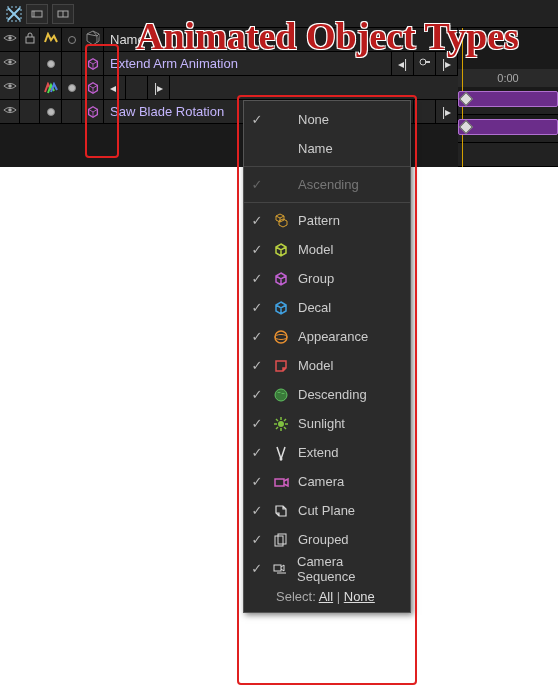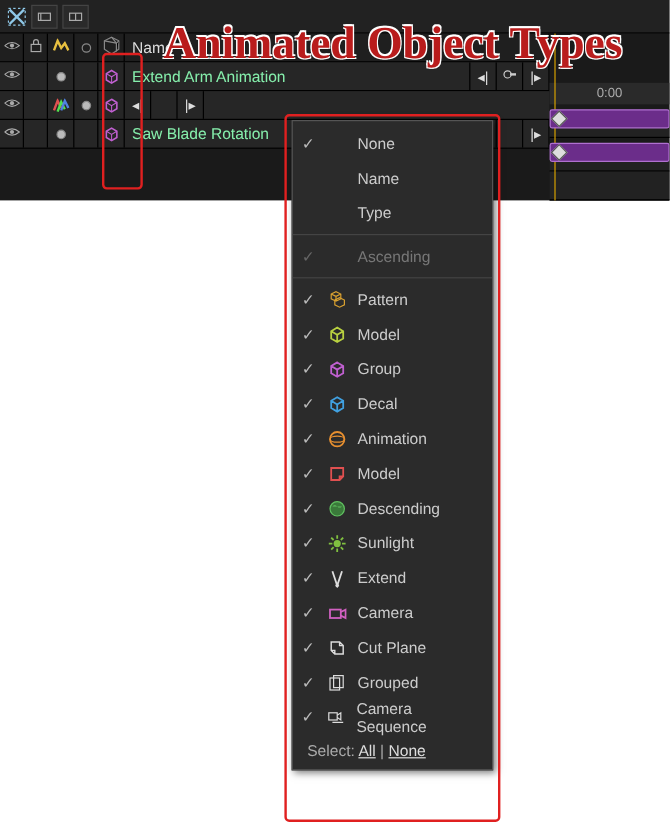--- a/index.html
+++ b/index.html
@@ -62,21 +62,21 @@
   .cell {
     display:flex;align-items:center;justify-content:center;
     border-right: 1px solid #000;
     height: 100%;
   }
   .c-vis { width: 20px; }
   .c-lock { width: 20px; }
   .c-key  { width: 22px; }
   .c-sel  { width: 20px; }
   .c-type { width: 22px; }
-  .c-name { flex: 1 1 auto; justify-content: flex-start; padding-left: 6px; color: #86efac; }
+  .c-name { flex: 1 1 auto; justify-content: flex-start; padding-left: 6px; color: #c4b5fd; }
   .c-ctrl { width: 22px; }
   .header-row .c-name { color: #ddd; }
   .eye, .bullet, .lock, .zcol { display:inline-block; }
   .bullet {
     width: 8px; height: 8px; border: 1px solid #888; border-radius: 50%;
   }
   .bullet.filled { background: #bbb; }
   .zcol {
     width: 14px; height: 12px;
   }
@@ -149,21 +149,21 @@
   .menu-sep {
     height:1px; background:#444; margin: 3px 0;
   }
   .menu-check {
     width: 14px; text-align:center; color:#bbb; font-size:13px;
   }
   .menu-icon {
     width: 18px; display:flex;align-items:center;justify-content:center;
   }
   .menu-footer {
-    padding: 6px 8px 4px 12px;
+    padding: 6px 8px 4px 32px;
     color:#aaa; font-size:13px;
   }
   .menu-footer a { color:#ddd; text-decoration: underline; cursor:pointer; }
 
   .layout-root {
     display:flex; flex-direction:column;
   }
   .tracks-wrap {
     display:flex;
   }
@@ -366,25 +366,20 @@
   <div class="menu-item">
     <span class="menu-check">✓</span>
     <span class="menu-icon"></span>
     <span>None</span>
   </div>
   <div class="menu-item">
     <span class="menu-check"></span>
       <span class="menu-icon"></span>
     <span>Name</span>
   </div>
-  <div class="menu-item">
-    <span class="menu-check"></span>
-      <span class="menu-icon"></span>
-    <span>Type</span>
-  </div>
   <div class="menu-sep"></div>
   <div class="menu-item dim">
     <span class="menu-check" style="color:#666">✓</span>
       <span class="menu-icon"></span>
     <span>Ascending</span>
   </div>
   <div class="menu-sep"></div>
 
   <div class="menu-item">
     <span class="menu-check">✓</span>
@@ -424,21 +419,21 @@
     <span>Decal</span>
   </div>
   <div class="menu-item">
     <span class="menu-check">✓</span>
     <span class="menu-icon">
         <svg width="16" height="16" viewBox="0 0 16 16">
           <circle cx="8" cy="8" r="6" fill="none" stroke="#e89030" stroke-width="1.5"></circle>
           <ellipse cx="8" cy="8" rx="6" ry="2.5" fill="none" stroke="#e89030"></ellipse>
         </svg>
       </span>
-    <span>Animation</span>
+    <span>Appearance</span>
   </div>
   <div class="menu-item">
     <span class="menu-check">✓</span>
     <span class="menu-icon">
         <svg width="16" height="16" viewBox="0 0 16 16">
           <path d="M3 3 L13 3 L13 10 L10 13 L3 13 Z M13 10 L10 10 L10 13" fill="none" stroke="#e05050" stroke-width="1.5"></path>
         </svg>
       </span>
     <span>Model</span>
   </div>

